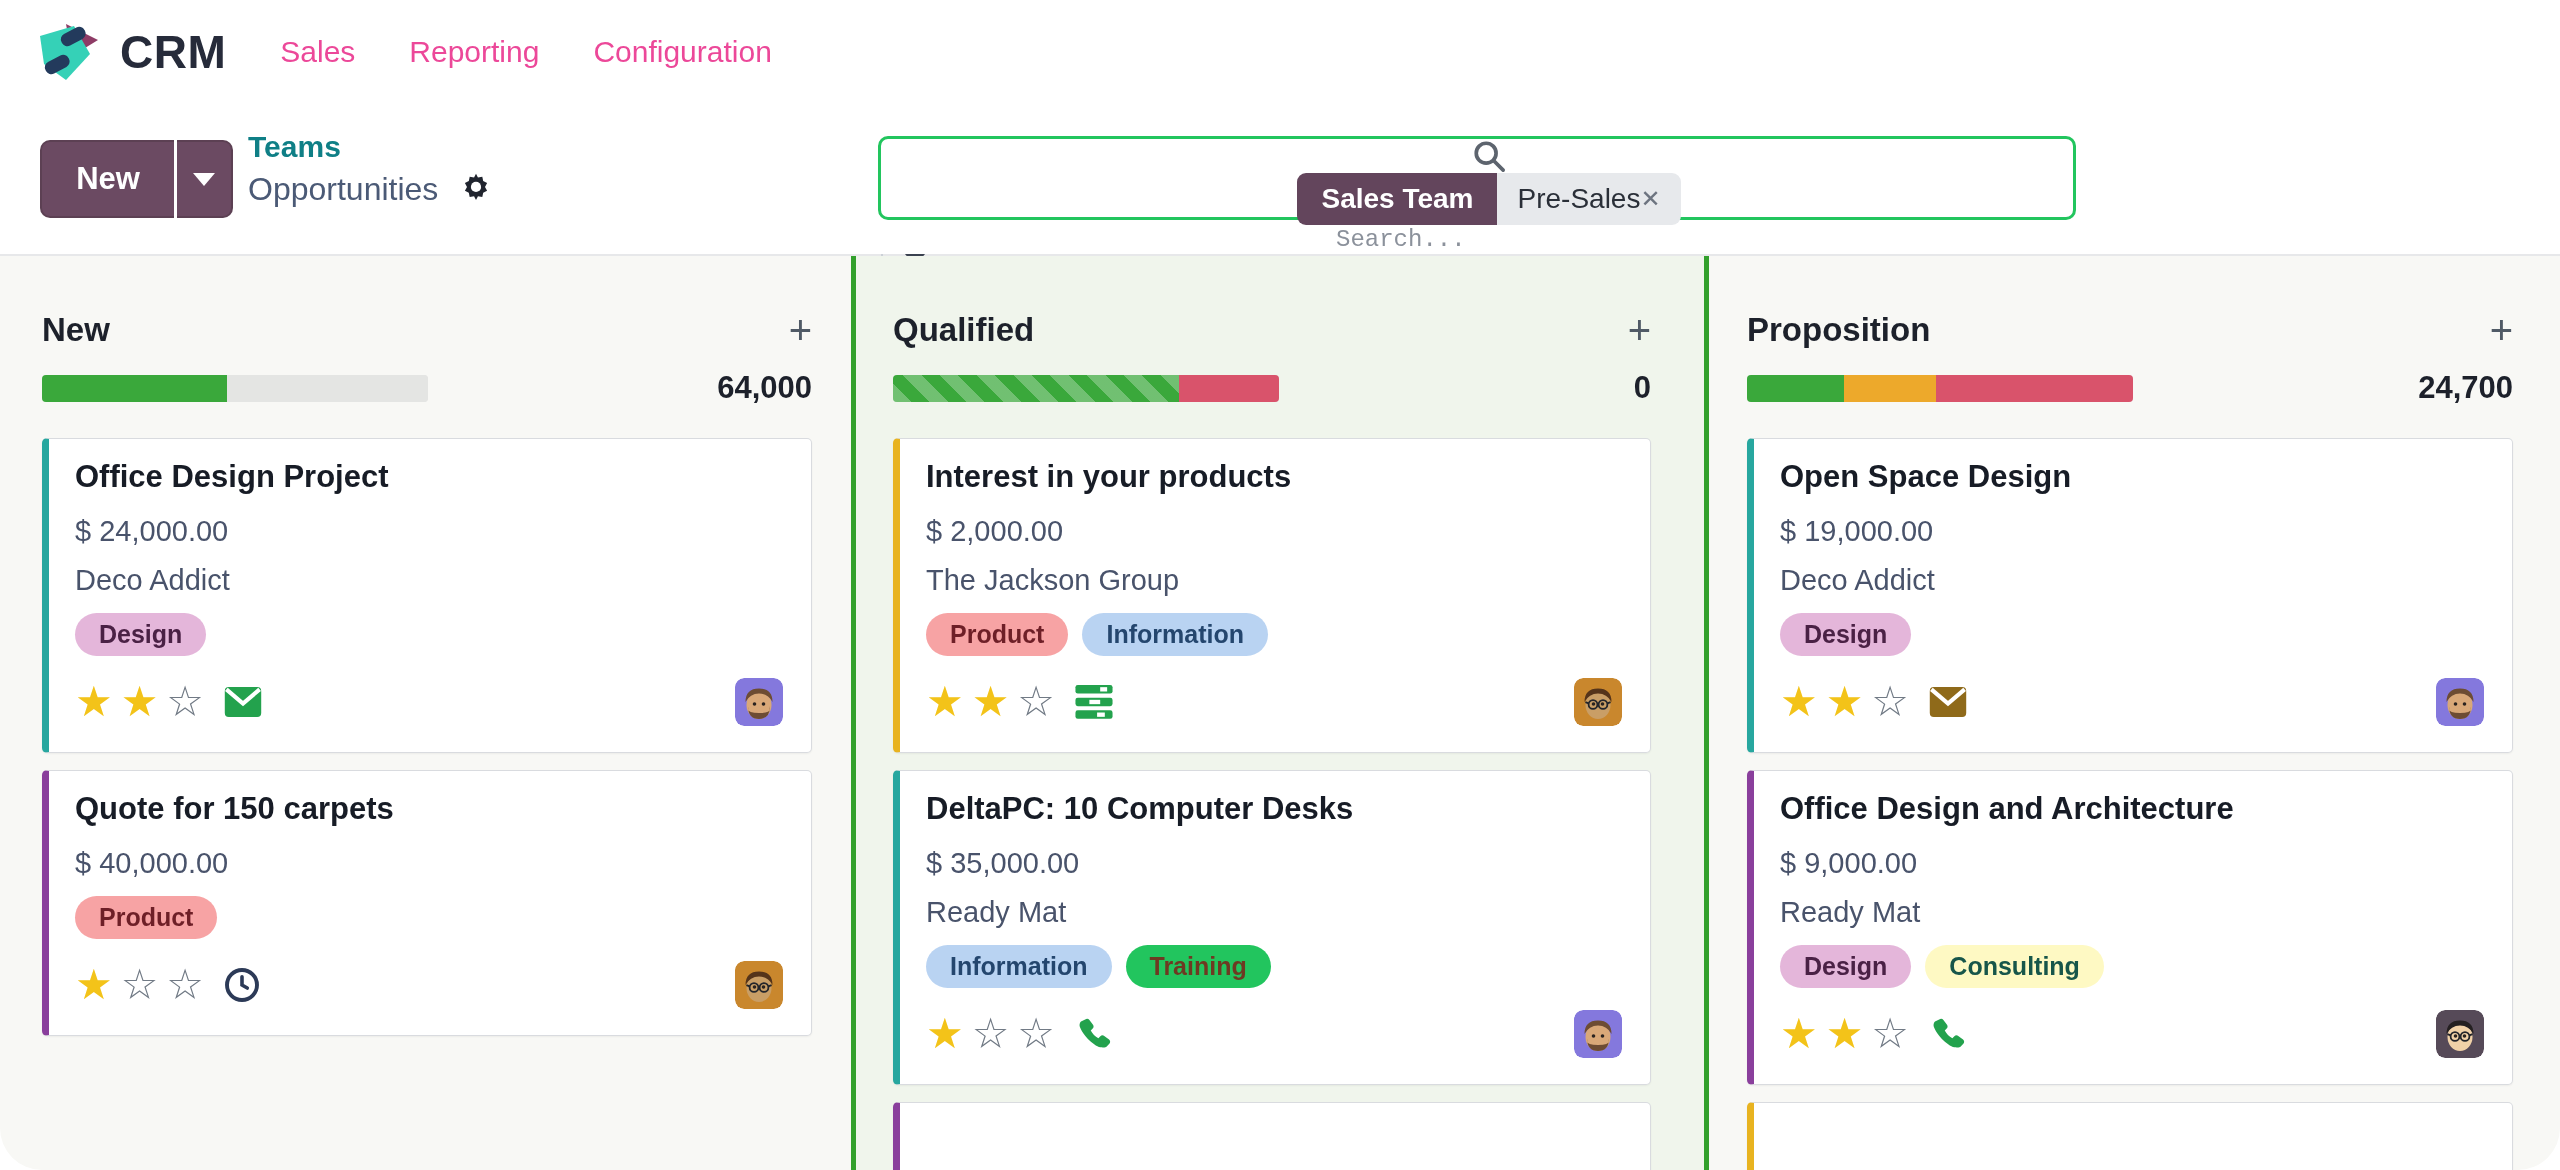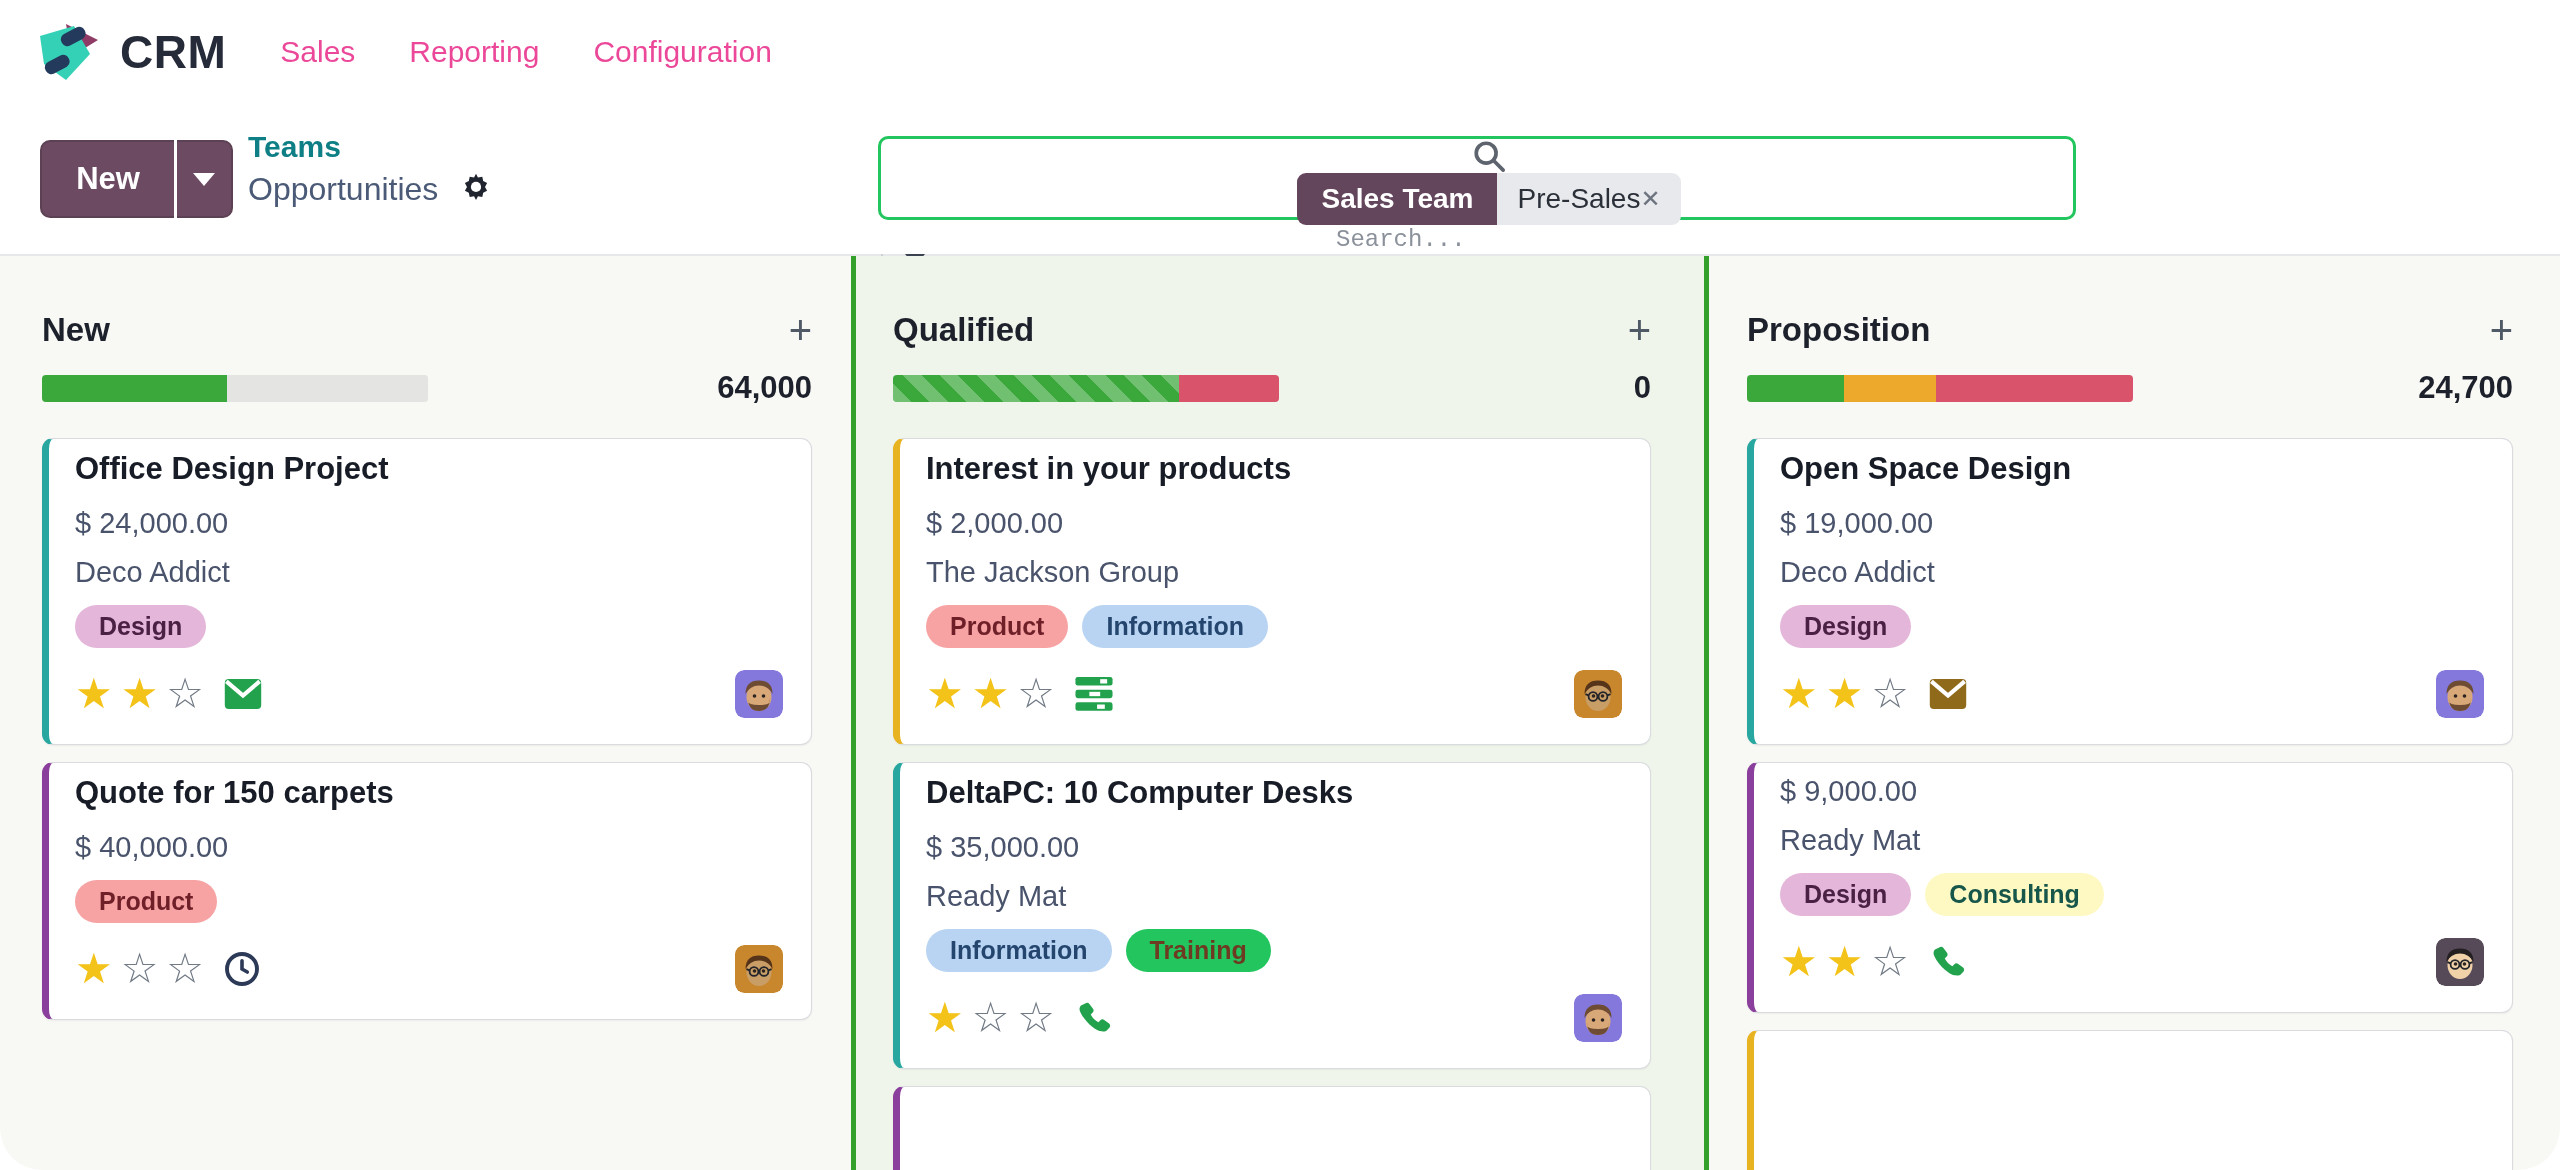--- a/index.html
+++ b/index.html
@@ -48,22 +48,22 @@
   .col.c0{left:42px;width:770px;} .col.c1{left:893px;width:758px;} .col.c2{left:1747px;width:766px;}
   .col-head{display:flex;align-items:center;justify-content:space-between;padding-top:54px;}
   .col-title{font-size:33px;font-weight:600;color:#1d212b;}
   .col-plus{font-size:40px;color:#505a66;font-weight:400;line-height:1;cursor:pointer;}
   .progress-row{display:flex;align-items:center;margin-top:20px;}
   .pbar{width:386px;height:27px;border-radius:4px;overflow:hidden;display:flex;background:#e4e5e3;}
   .pseg{height:100%;}
   .pseg.striped{background-image:repeating-linear-gradient(45deg,rgba(255,255,255,.28) 0 13px,rgba(255,255,255,0) 13px 26px);}
   .col-total{margin-left:auto;font-size:31px;font-weight:700;color:#1d212b;}
   .cards{margin-top:32px;display:flex;flex-direction:column;gap:17px;}
-  .card{background:#fff;border:1px solid #d9dbdf;border-left-width:7px;border-left-style:solid;border-radius:11px;
-    padding:12px 28px 26px 26px;box-shadow:0 1px 2px rgba(0,0,0,.05);box-sizing:border-box;}
+  .card{background:#fff;border:1px solid #d9dbdf;border-left-width:7px;border-left-style:solid;border-radius:5px;
+    padding:20px 28px 26px 26px;box-shadow:0 1px 2px rgba(0,0,0,.05);box-sizing:border-box;}
   .card-title{font-size:31px;font-weight:700;color:#171c26;margin-bottom:20px;}
   .card-amount{font-size:29px;color:#49536b;margin-bottom:16px;}
   .card-partner{font-size:29px;color:#49536b;margin-bottom:16px;}
   .tags{display:flex;gap:14px;margin:4px 0 22px;}
   .tag{font-size:25px;font-weight:600;padding:7px 24px;border-radius:24px;}
   .card-foot{display:flex;align-items:center;}
   .stars{display:flex;gap:8px;font-family:"DejaVu Sans",sans-serif;font-size:42px;line-height:1;}
   .star.filled{color:#f3c319;} .star.empty{color:#717a85;}
   .activity{margin-left:20px;display:flex;align-items:center;cursor:pointer;}
   .avatar{margin-left:auto;width:48px;height:48px;border-radius:9px;overflow:hidden;flex:0 0 auto;cursor:pointer;}
@@ -331,20 +331,21 @@
                     <ellipse cx="24" cy="27" rx="12.5" ry="14" fill="#d9a878"></ellipse>
                     <path d="M10.5 24 Q10.5 10.5 24 10.5 Q37.5 10.5 37.5 24 Q33 15.5 24 15.5 Q15 15.5 10.5 24Z" fill="#6d4c33"></path>
                     <circle cx="19.5" cy="26" r="1.8" fill="#2a2320"></circle>
                     <circle cx="28.5" cy="26" r="1.8" fill="#2a2320"></circle>
                     <path d="M13 28 Q13 41 24 41 Q35 41 35 28 L35 31 Q35 35 24 35 Q13 35 13 31Z" fill="#6d4c33"></path>
                   </svg></span>
     </div>
   </article>
 
   <article class="card" style="border-left-color: rgb(138, 63, 156);">
+    <div class="card-title">Office Design and Architecture</div>
     <div class="card-amount">$ 9,000.00</div>
     <div class="card-partner">Ready Mat</div>
     <div class="tags">
                 <span class="tag" style="background: rgb(228, 182, 218); color: rgb(74, 33, 69);">Design</span>
                 <span class="tag" style="background: #fef9c3; color: rgb(23, 86, 74);">Consulting</span>
               </div>
     <div class="card-foot">
       <div class="stars">
                   <span class="star filled">★</span>
                   <span class="star filled">★</span>

